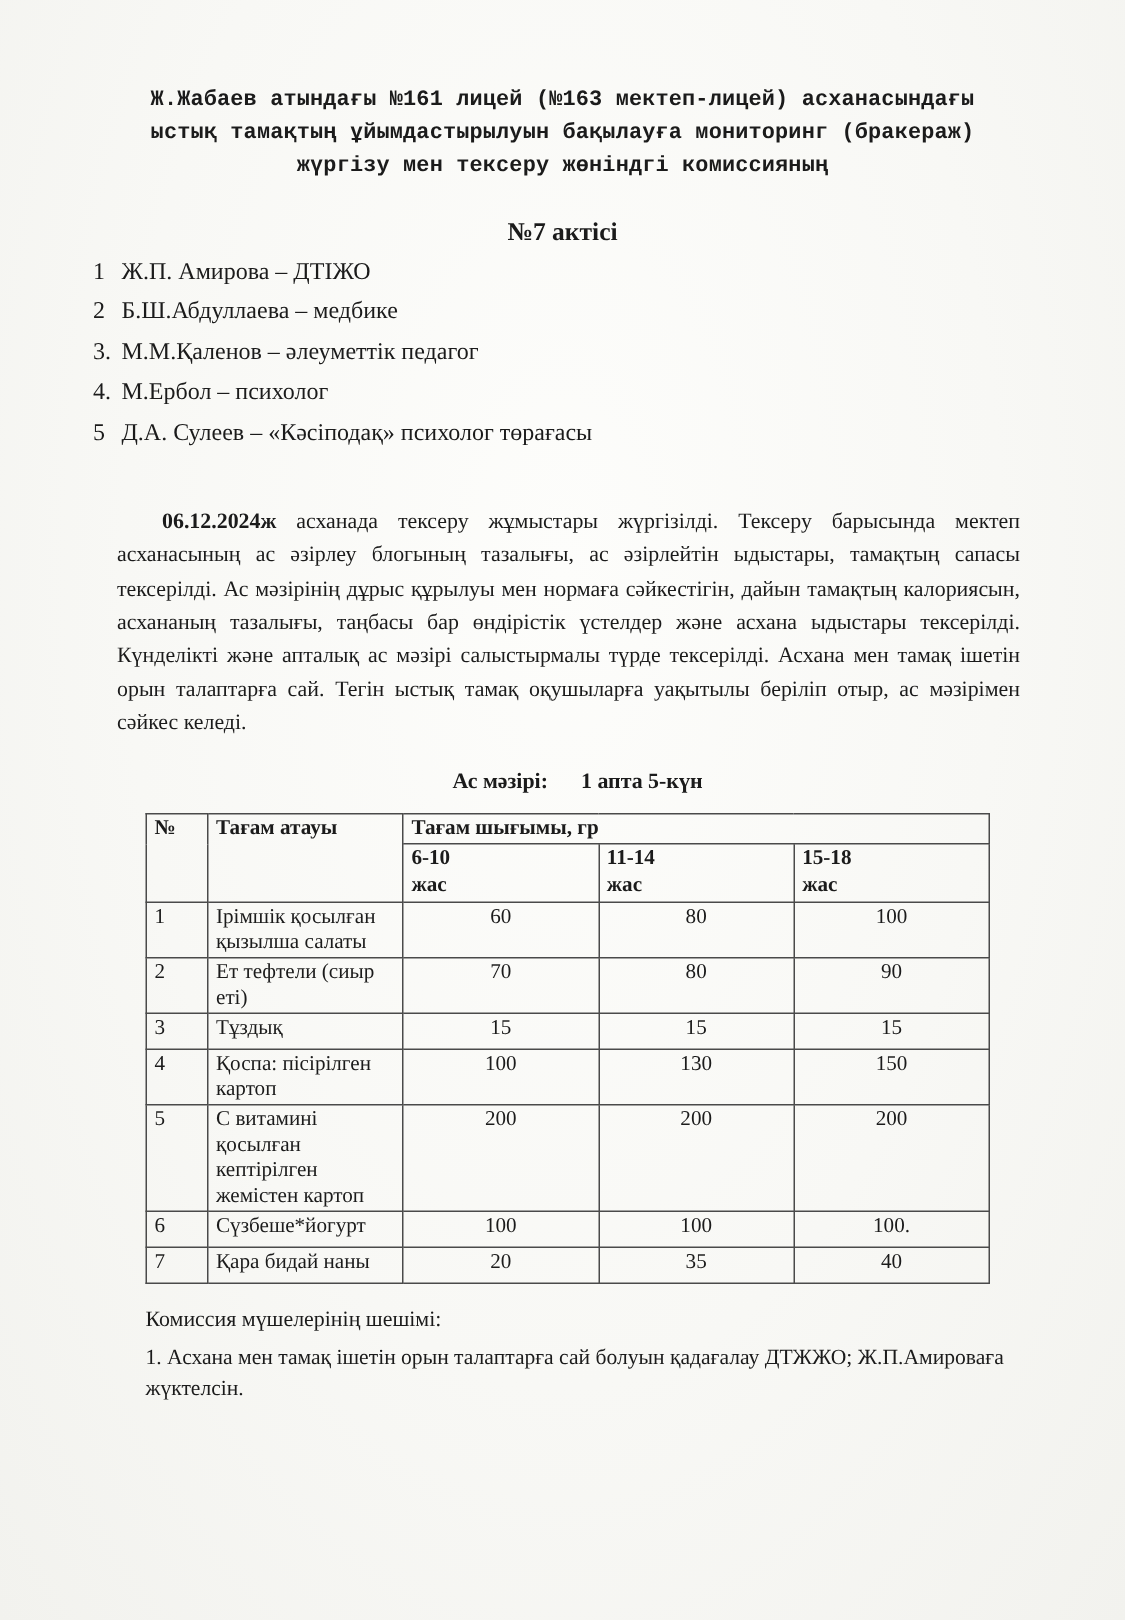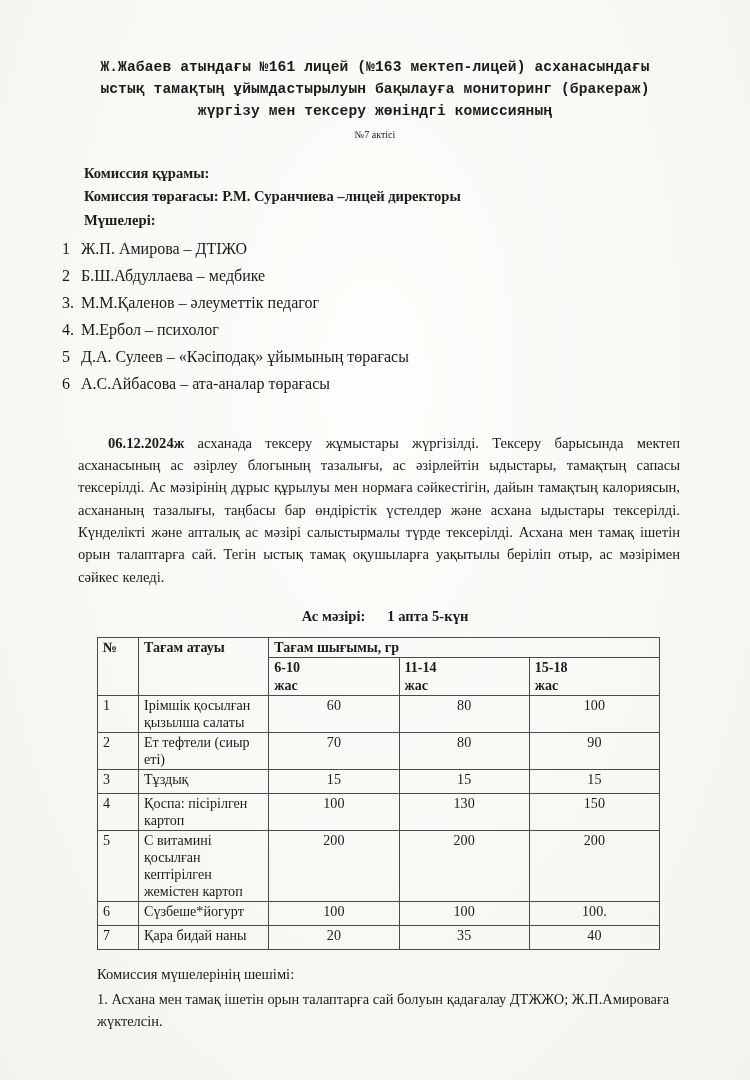--- a/index.html
+++ b/index.html
@@ -35,24 +35,24 @@
     text-align: center;
     font-weight: bold;
     font-size: 14.6px;
     line-height: 1.52;
     letter-spacing: 0.1px;
     font-family: Liberation Mono, monospace;
   }
   .title-line { display: block; }
 
   .act-no {
-    margin-top: 6px;
+    margin-top: 22px;
     text-align: center;
-    font-weight: normal;
-    font-size: 10px;
+    font-weight: bold;
+    font-size: 17px;
   }
 
   .doc-date {
     margin: 24px 60px 0 0;
     text-align: right;
     font-weight: bold;
     font-size: 14.4px;
   }
 
   
@@ -141,50 +141,41 @@
 
   <div class="title-block">
     <span class="title-line">Ж.Жабаев атындағы №161 лицей (№163 мектеп-лицей) асханасындағы</span>
     <span class="title-line">ыстық тамақтың ұйымдастырылуын бақылауға мониторинг (бракераж)</span>
     <span class="title-line">жүргізу мен тексеру жөніндгі комиссияның</span>
   </div>
 
   <div class="act-no">№7 актісі</div>
 
 
-  <div class="commission">
-    <div class="lbl">Комиссия құрамы:</div>
-    <div class="row-b">Комиссия төрағасы: Р.М. Суранчиева –лицей директоры</div>
-    <div class="lbl">Мүшелері:</div>
-  </div>
 
   <div class="members">
     <div class="member">
       <span class="num">1</span>
       <span>Ж.П. Амирова – ДТІЖО</span>
     </div>
     <div class="member">
       <span class="num">2</span>
       <span>Б.Ш.Абдуллаева – медбике</span>
     </div>
     <div class="member">
       <span class="num">3.</span>
       <span>М.М.Қаленов – әлеуметтік педагог</span>
     </div>
     <div class="member">
       <span class="num">4.</span>
       <span>М.Ербол – психолог</span>
     </div>
     <div class="member">
       <span class="num">5</span>
-      <span>Д.А. Сулеев – «Кәсіподақ» ұйымының төрағасы</span>
-    </div>
-    <div class="member">
-      <span class="num">6</span>
-      <span>А.С.Айбасова – ата-аналар төрағасы</span>
+      <span>Д.А. Сулеев – «Кәсіподақ» психолог төрағасы</span>
     </div>
   </div>
 
   <div class="body-par">
     <b>06.12.2024ж</b><span> асханада тексеру жұмыстары жүргізілді. Тексеру барысында мектеп асханасының ас әзірлеу блогының тазалығы, ас әзірлейтін ыдыстары, тамақтың сапасы тексерілді. Ас мәзірінің дұрыс құрылуы мен нормаға сәйкестігін, дайын тамақтың калориясын, асхананың тазалығы, таңбасы бар өндірістік үстелдер және асхана ыдыстары тексерілді. Күнделікті және апталық ас мәзірі салыстырмалы түрде тексерілді. Асхана мен тамақ ішетін орын талаптарға сай. Тегін ыстық тамақ оқушыларға уақытылы беріліп отыр, ас мәзірімен сәйкес келеді.</span>
   </div>
 
   <div class="menu-caption">
     <span>Ас мәзірі:</span><span class="gap"></span><span>1 апта  5-күн</span>
   </div>

